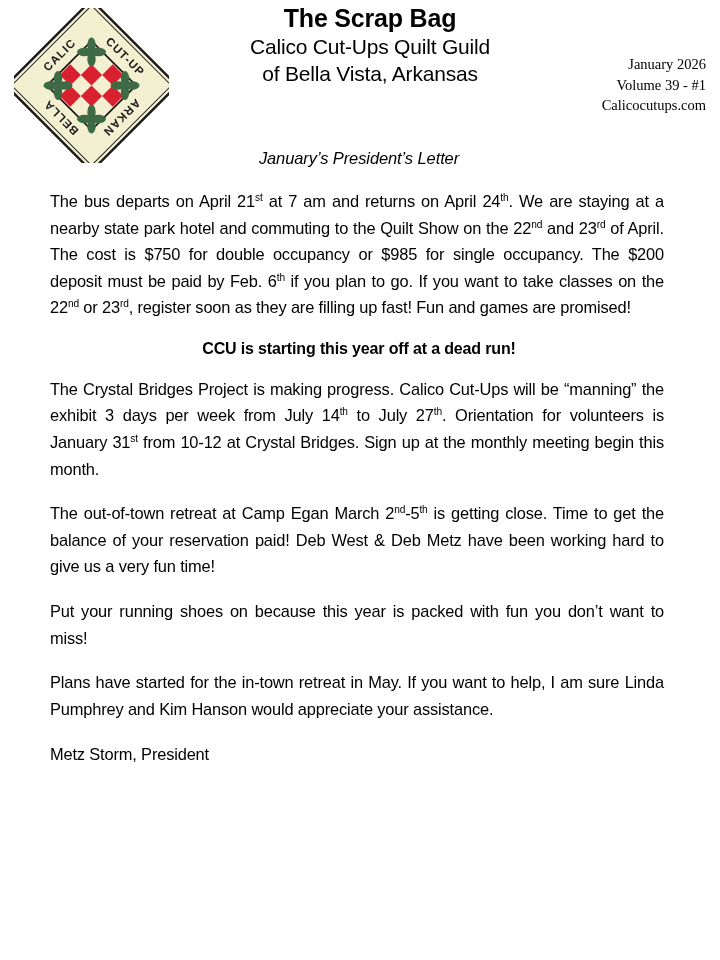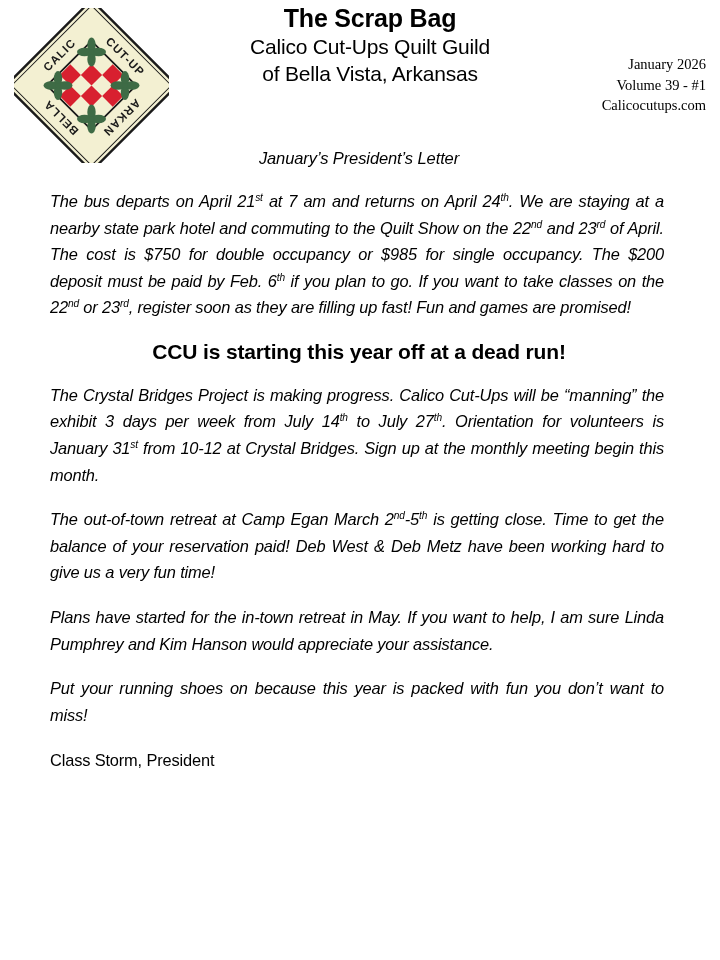--- a/index.html
+++ b/index.html
@@ -90,27 +90,26 @@
     margin: 32px 0 0 0;
     letter-spacing: -0.3px;
   }
   p.body-par {
     text-align: justify;
     text-justify: inter-word;
     font-size: 16.4px;
     line-height: 1.62;
     margin: 18px 4px 0 0;
     letter-spacing: -0.15px;
-    font-style: italic;
   }
   p.body-par.first { margin-top: 20px; }
   .subhead {
     text-align: center;
     font-weight: bold;
-    font-size: 21px;
+    font-size: 16px;
     margin: 19px 0 0 0;
     letter-spacing: -0.15px;
   }
   .signature {
     font-size: 16.4px;
     line-height: 1.62;
     margin: 19px 0 0 0;
     letter-spacing: -0.15px;
   }
   sup {
@@ -224,19 +223,19 @@
 
     <p class="body-par first"><span>The bus departs on April 21</span><sup>st</sup><span> at 7 am and returns on April 24</span><sup>th</sup><span>. We are staying at a nearby state park hotel and commuting to the Quilt Show on the 22</span><sup>nd</sup><span> and 23</span><sup>rd</sup><span> of April.  The cost is $750 for double occupancy or $985 for single occupancy. The $200 deposit must be paid by Feb. 6</span><sup>th</sup><span> if you plan to go. If you want to take classes on the 22</span><sup>nd</sup><span> or 23</span><sup>rd</sup><span>, register soon as they are filling up fast! Fun and games are promised!</span></p>
 
     <div class="subhead">CCU is starting this year off at a dead run!</div>
 
 
     <p class="body-par"><span>The Crystal Bridges Project is making progress.  Calico Cut-Ups will be “manning” the exhibit 3 days per week from July 14</span><sup>th</sup><span> to July 27</span><sup>th</sup><span>. Orientation for volunteers is January 31</span><sup>st</sup><span> from 10-12 at Crystal Bridges. Sign up at the monthly meeting begin this month.</span></p>
 
     <p class="body-par"><span>The out-of-town retreat at Camp Egan March 2</span><sup>nd</sup><span>-5</span><sup>th</sup><span> is getting close. Time to get the balance of your reservation paid! Deb West &amp; Deb Metz have been working hard to give us a very fun time!</span></p>
 
+    <p class="body-par">Put your running shoes on because this year is packed with fun you don’t want to miss!</p>
+
     <p class="body-par">Plans have started for the in-town retreat in May. If you want to help, I am sure Linda Pumphrey and Kim Hanson would appreciate your assistance.</p>
 
-    <p class="body-par">Put your running shoes on because this year is packed with fun you don’t want to miss!</p>
-
-    <div class="signature">Class Storm, President</div>
+    <div class="signature">Metz Storm, President</div>
   </div>
 </div>
 
 </body></html>

